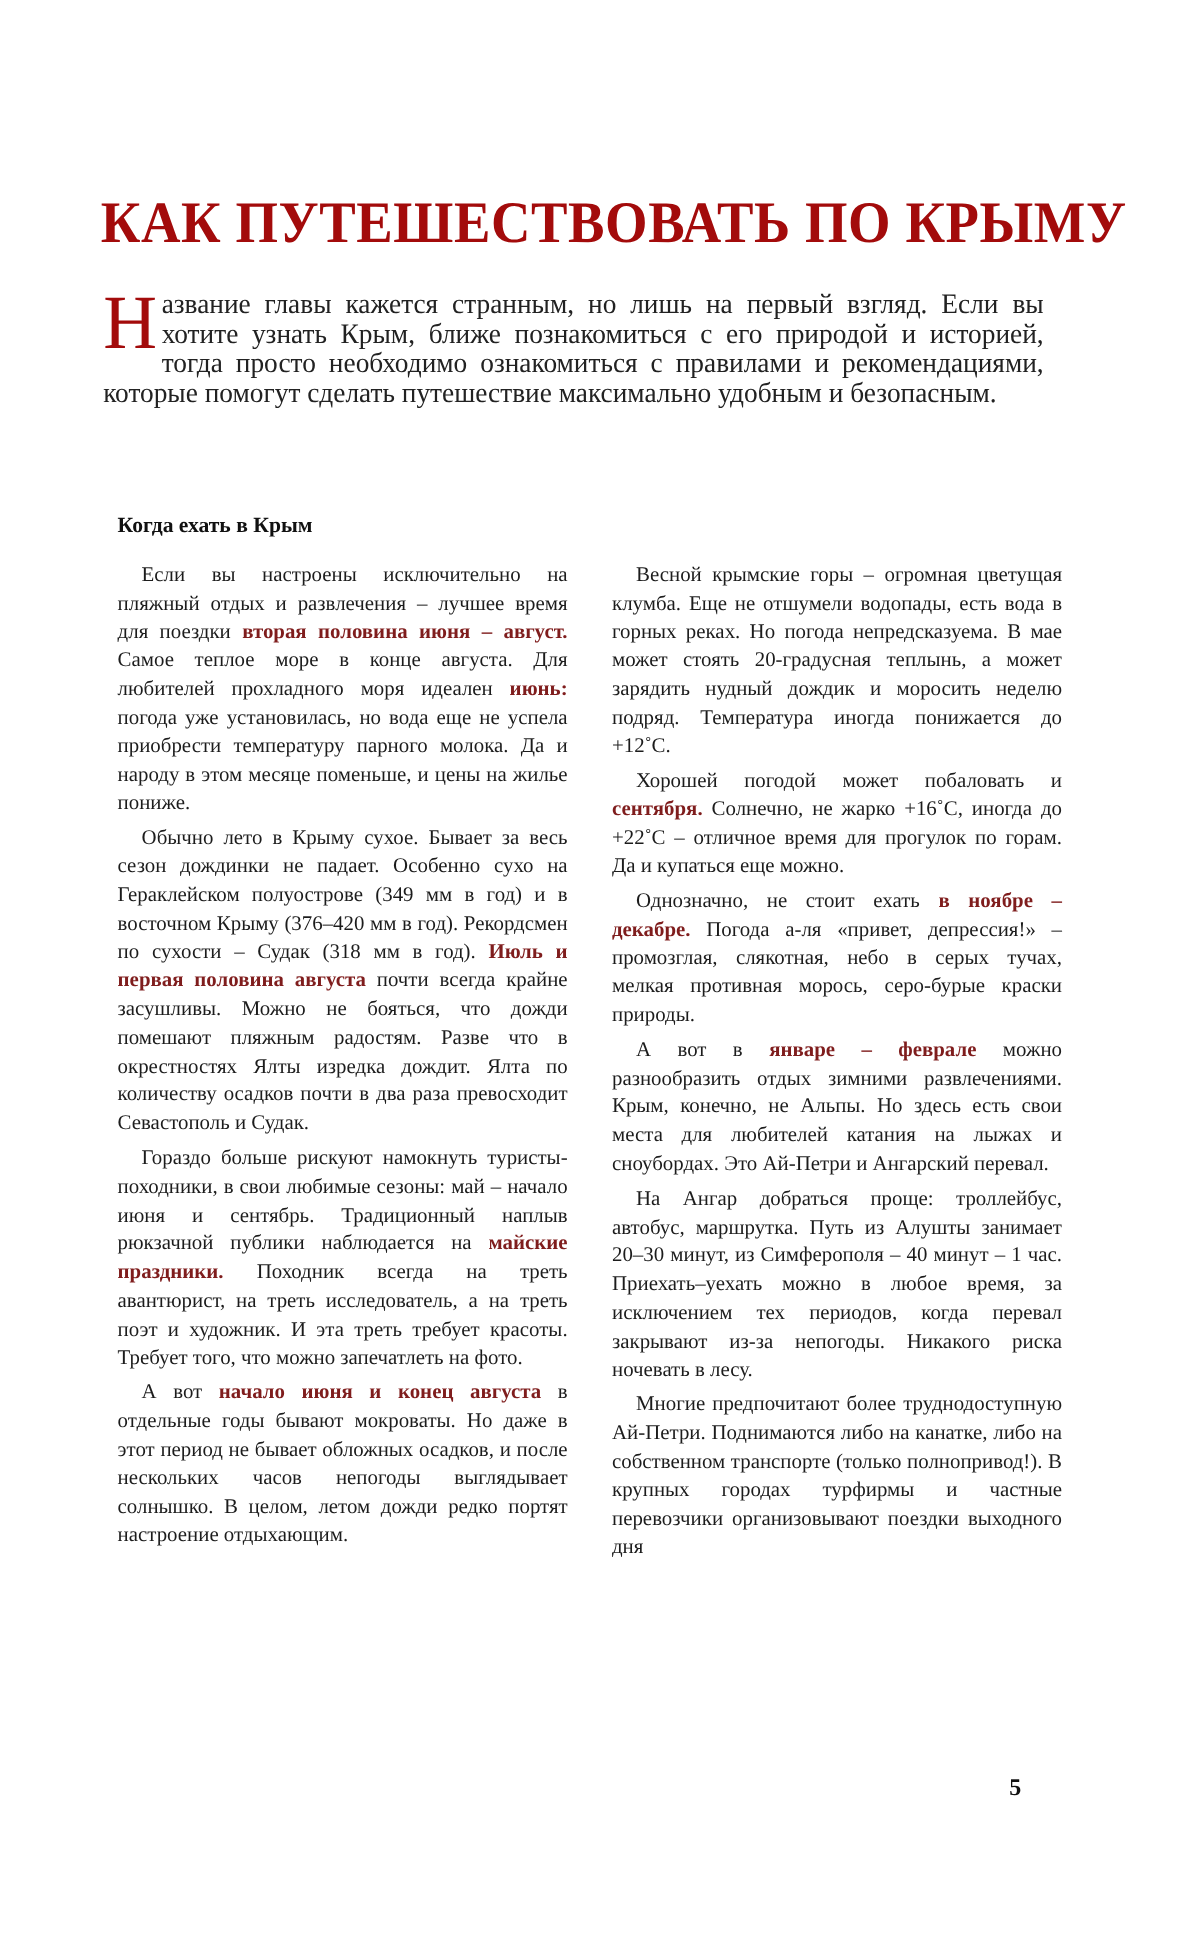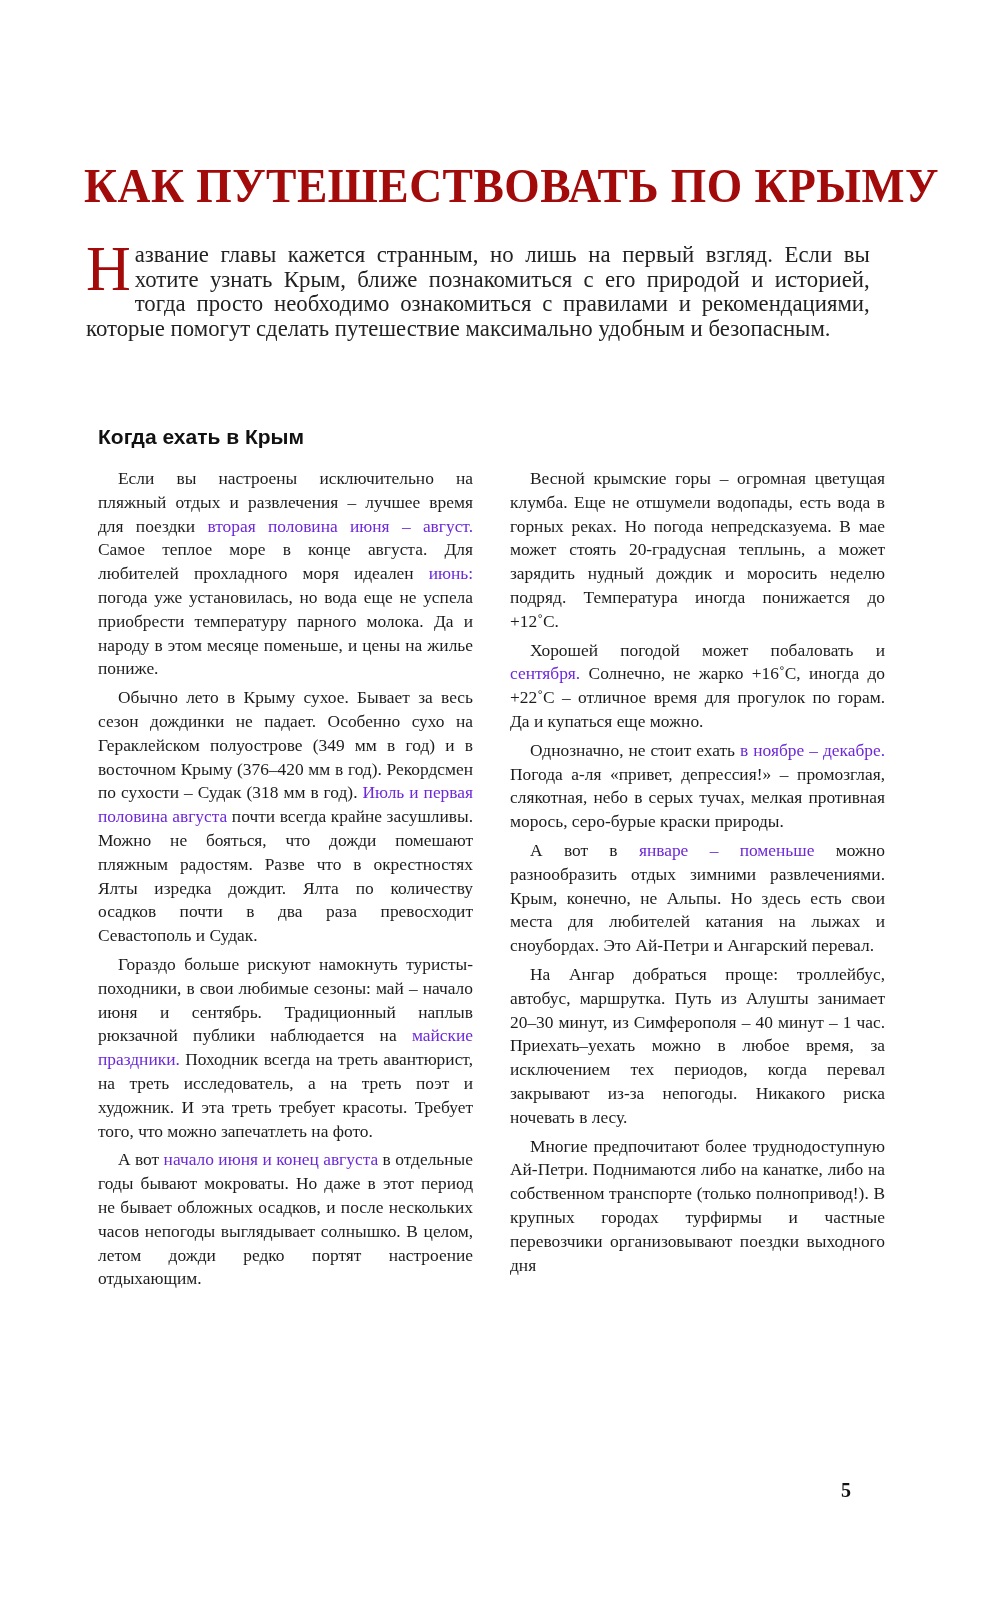--- a/index.html
+++ b/index.html
@@ -16,32 +16,32 @@
       font-family: "Liberation Serif", serif; font-size: 23.5px; line-height: 24.6px;
       color: #222; text-align: justify; margin: 0;
       transform: scaleX(0.97); transform-origin: left top;
     }
     .intro .dropcap {
       float: left; font-family: "Liberation Serif", serif; color: #a30b0b;
       font-size: 64px; line-height: 48px; margin: 3px 4px 0 0; padding: 0;
     }
     .section-heading {
       position: absolute; left: 98px; top: 424px;
-      font-family: Liberation Sans, sans-serif; font-weight: bold;
-      font-size: 21px; line-height: 26px; color: #111; margin: 0;
+      font-family: Liberation Serif, serif; font-weight: bold;
+      font-size: 18px; line-height: 26px; color: #111; margin: 0;
     }
     .column {
       position: absolute; top: 467px; width: 375px;
       font-family: "Liberation Serif", serif; font-size: 17.4px; line-height: 23.8px;
       color: #1c1c1c; text-align: justify; hyphens: manual;
     }
     .col-left { left: 98px; }
     .col-right { left: 510px; }
     .column p { margin: 0 0 5px 0; text-indent: 20px; }
-    .column b { font-weight: normal; color: #6d28d9; }
+    .column b { font-weight: bold; color: #7f1d1d; }
     .page-number {
       position: absolute; left: 841px; top: 1478px;
       font-family: "Liberation Serif", serif; font-weight: bold;
       font-size: 20px; line-height: 24px; color: #111;
     }
   </style>
 </head>
 <body>
 
 <h1 class="page-title">КАК ПУТЕШЕСТВОВАТЬ ПО КРЫМУ</h1>
@@ -54,18 +54,18 @@
   <p><span>Если вы настроены исключительно на пляжный отдых и развлечения – лучшее время для поездки </span><b>вторая половина июня – август.</b><span> Самое теплое море в конце августа. Для любителей прохладного моря идеален </span><b>июнь:</b><span> погода уже установилась, но вода еще не успела приобрести температуру парного молока. Да и народу в этом месяце поменьше, и цены на жилье пониже.</span></p>
   <p><span>Обычно лето в Крыму сухое. Бывает за весь сезон дождинки не падает. Особенно сухо на Гераклейском полуострове (349 мм в год) и в восточном Крыму (376–420 мм в год). Рекордсмен по сухости – Судак (318 мм в год). </span><b>Июль и первая половина августа</b><span> почти всегда крайне засушливы. Можно не бояться, что дожди помешают пляжным радостям. Разве что в окрестностях Ялты изредка дождит. Ялта по количеству осадков почти в два раза превосходит Севастополь и Судак.</span></p>
   <p><span>Гораздо больше рискуют намокнуть туристы-походники, в свои любимые сезоны: май – начало июня и сентябрь. Традиционный наплыв рюкзачной публики наблюдается на </span><b>майские праздники.</b><span> Походник всегда на треть авантюрист, на треть исследователь, а на треть поэт и художник. И эта треть требует красоты. Требует того, что можно запечатлеть на фото.</span></p>
   <p><span>А вот </span><b>начало июня и конец августа</b><span> в отдельные годы бывают мокроваты. Но даже в этот период не бывает обложных осадков, и после нескольких часов непогоды выглядывает солнышко. В целом, летом дожди редко портят настроение отдыхающим.</span></p>
 </div>
 
 <div class="column col-right">
   <p><span>Весной крымские горы – огромная цветущая клумба. Еще не отшумели водопады, есть вода в горных реках. Но погода непредсказуема. В мае может стоять 20-градусная теплынь, а может зарядить нудный дождик и моросить неделю подряд. Температура иногда понижается до +12˚С.</span></p>
   <p><span>Хорошей погодой может побаловать и </span><b>сентября.</b><span> Солнечно, не жарко +16˚С, иногда до +22˚С – отличное время для прогулок по горам. Да и купаться еще можно.</span></p>
   <p><span>Однозначно, не стоит ехать </span><b>в ноябре – декабре.</b><span> Погода а-ля «привет, депрессия!» – промозглая, слякотная, небо в серых тучах, мелкая противная морось, серо-бурые краски природы.</span></p>
-  <p><span>А вот в </span><b>январе – поменьше</b><span> можно разнообразить отдых зимними развлечениями. Крым, конечно, не Альпы. Но здесь есть свои места для любителей катания на лыжах и сноубордах. Это Ай-Петри и Ангарский перевал.</span></p>
+  <p><span>А вот в </span><b>январе – феврале</b><span> можно разнообразить отдых зимними развлечениями. Крым, конечно, не Альпы. Но здесь есть свои места для любителей катания на лыжах и сноубордах. Это Ай-Петри и Ангарский перевал.</span></p>
   <p><span>На Ангар добраться проще: троллейбус, автобус, маршрутка. Путь из Алушты занимает 20–30 минут, из Симферополя – 40 минут – 1 час. Приехать–уехать можно в любое время, за исключением тех периодов, когда перевал закрывают из-за непогоды. Никакого риска ночевать в лесу.</span></p>
   <p><span>Многие предпочитают более труднодоступную Ай-Петри. Поднимаются либо на канатке, либо на собственном транспорте (только полнопривод!). В крупных городах турфирмы и частные перевозчики организовывают поездки выходного дня</span></p>
 </div>
 
 <div class="page-number">5</div>
 
 </body></html>

